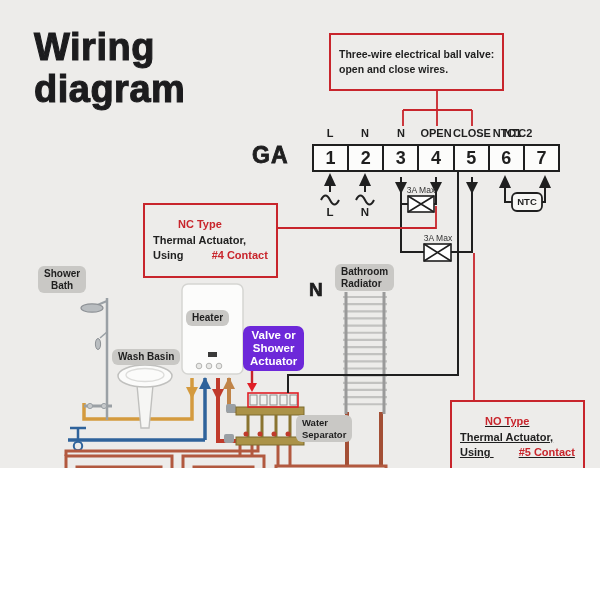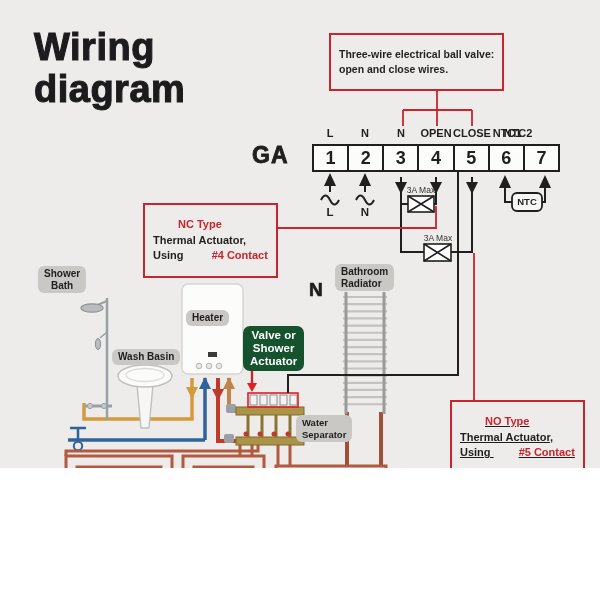--- a/index.html
+++ b/index.html
@@ -28,21 +28,21 @@
   .tlabel{top:127px;transform:translateX(-50%);font-size:11px;font-weight:700;white-space:nowrap;}
   .slabel{transform:translateX(-50%);font-size:11.5px;font-weight:700;}
   .fuselabel{transform:translateX(-50%);font-size:8.5px;font-weight:400;color:#333;white-space:nowrap;}
   .ntctext{transform:translateX(-50%);font-size:9.5px;font-weight:600;}
   .nbold{left:309px;top:279px;font-size:19px;font-weight:900;-webkit-text-stroke:.7px #1c1c1e;}
   
   .chip{background:#c9c8c5;color:#1e1e1e;border-radius:6px;padding:2px 6px;
         font-size:10px;line-height:11.5px;font-weight:700;text-align:left;white-space:nowrap;}
   .chip.center{text-align:center;}
   
-  .valvebox{left:243px;top:326px;background:#14532d;color:#fff;border-radius:7px;
+  .valvebox{left:243px;top:326px;background:#6d28d9;color:#fff;border-radius:7px;
             padding:3px 7px;font-size:11.5px;line-height:13px;font-weight:700;
             text-align:center;white-space:nowrap;}
   svg{position:absolute;left:0;top:0;}
 </style>
 </head>
 <body>
 
 <div class="canvas">
 
   <svg width="600" height="600" viewBox="0 0 600 600">

